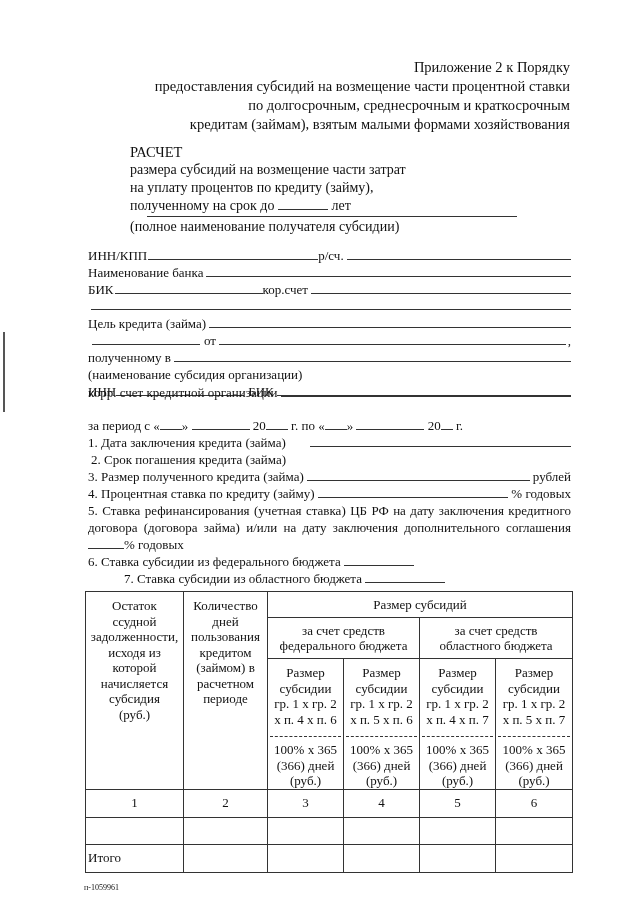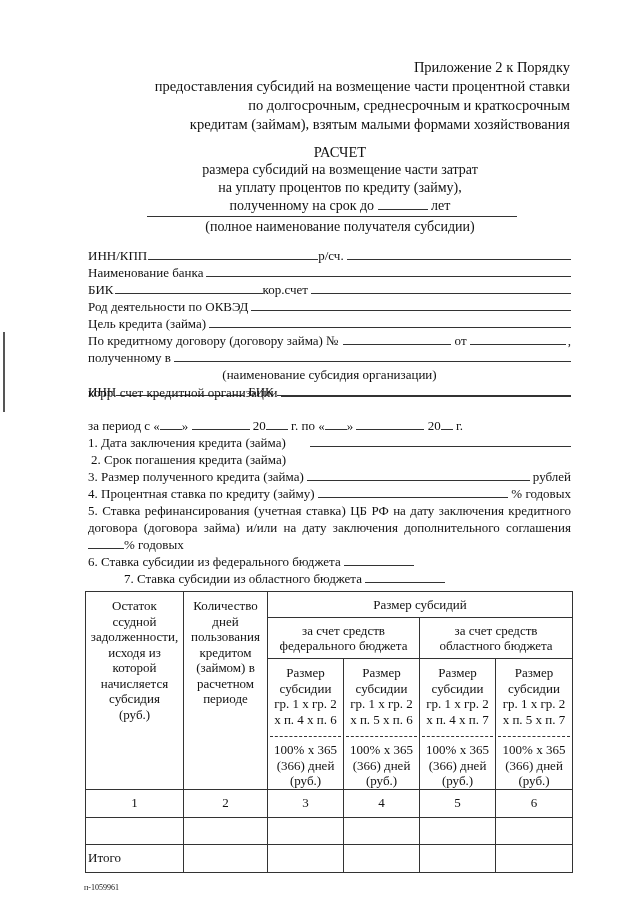--- a/index.html
+++ b/index.html
@@ -1,20 +1,20 @@
 <!DOCTYPE html>
 <html><head>
 <meta charset="utf-8">
 <style>
   html, body { margin:0; padding:0; background:#ffffff; }
   body { width:640px; height:905px; position:relative; overflow:hidden;
          font-family:"Liberation Serif", "DejaVu Serif", serif; color:#111; }
   .abs { position:absolute; white-space:nowrap; }
   .r { text-align:right; }
-  .c { text-align:center; }
+  .c { }
   .hdr { font-size:14.5px; line-height:19px; right:70px; }
   .title { font-size:14px; line-height:18.5px; left:130px; width:420px; }
   .body-line { font-size:13px; line-height:17.2px; left:88px; width:483px; }
   .ln { display:inline-block; border-bottom:1px solid #333; height:12px; vertical-align:baseline; }
   .fill { display:flex; align-items:baseline; }
   .fill .grow { flex:1; border-bottom:1px solid #333; height:11px; margin-left:3px; }
   .just { text-align:justify; text-align-last:justify; }
   table.grid { position:absolute; left:85px; top:558px; width:487px; border-collapse:collapse;
                font-size:13px; line-height:15.5px; table-layout:fixed; }
   table.grid td { border:1px solid #333; text-align:center; vertical-align:top; padding:0; }
@@ -55,29 +55,27 @@
   <span>Наименование банка</span>
   <span class="grow"></span>
 </div>
 <div class="abs body-line fill" style="top:281px;">
   <span>БИК</span>
   <span class="ln" style="width:148px;margin-left:1px;"></span>
   <span>кор.счет</span>
   <span class="grow"></span>
 </div>
 <div class="abs body-line fill" style="top:298px;">
-  <span>Род деятельности по ОКВЭД</span>
   <span class="grow"></span>
 </div>
 <div class="abs body-line fill" style="top:315px;">
   <span>Цель кредита (займа)</span>
   <span class="grow"></span>
 </div>
 <div class="abs body-line fill" style="top:332px;">
-  <span>По кредитному договору (договору займа) №</span>
   <span class="ln" style="width:108px;margin:0 4px;"></span>
   <span>от</span>
   <span class="grow" style="margin-right:2px;"></span>
     <span>,</span>
 </div>
 <div class="abs body-line fill" style="top:349px;">
   <span>полученному в</span>
   <span class="grow"></span>
 </div>
 <div class="abs body-line c" style="top:366px;">(наименование субсидия организации)</div>

